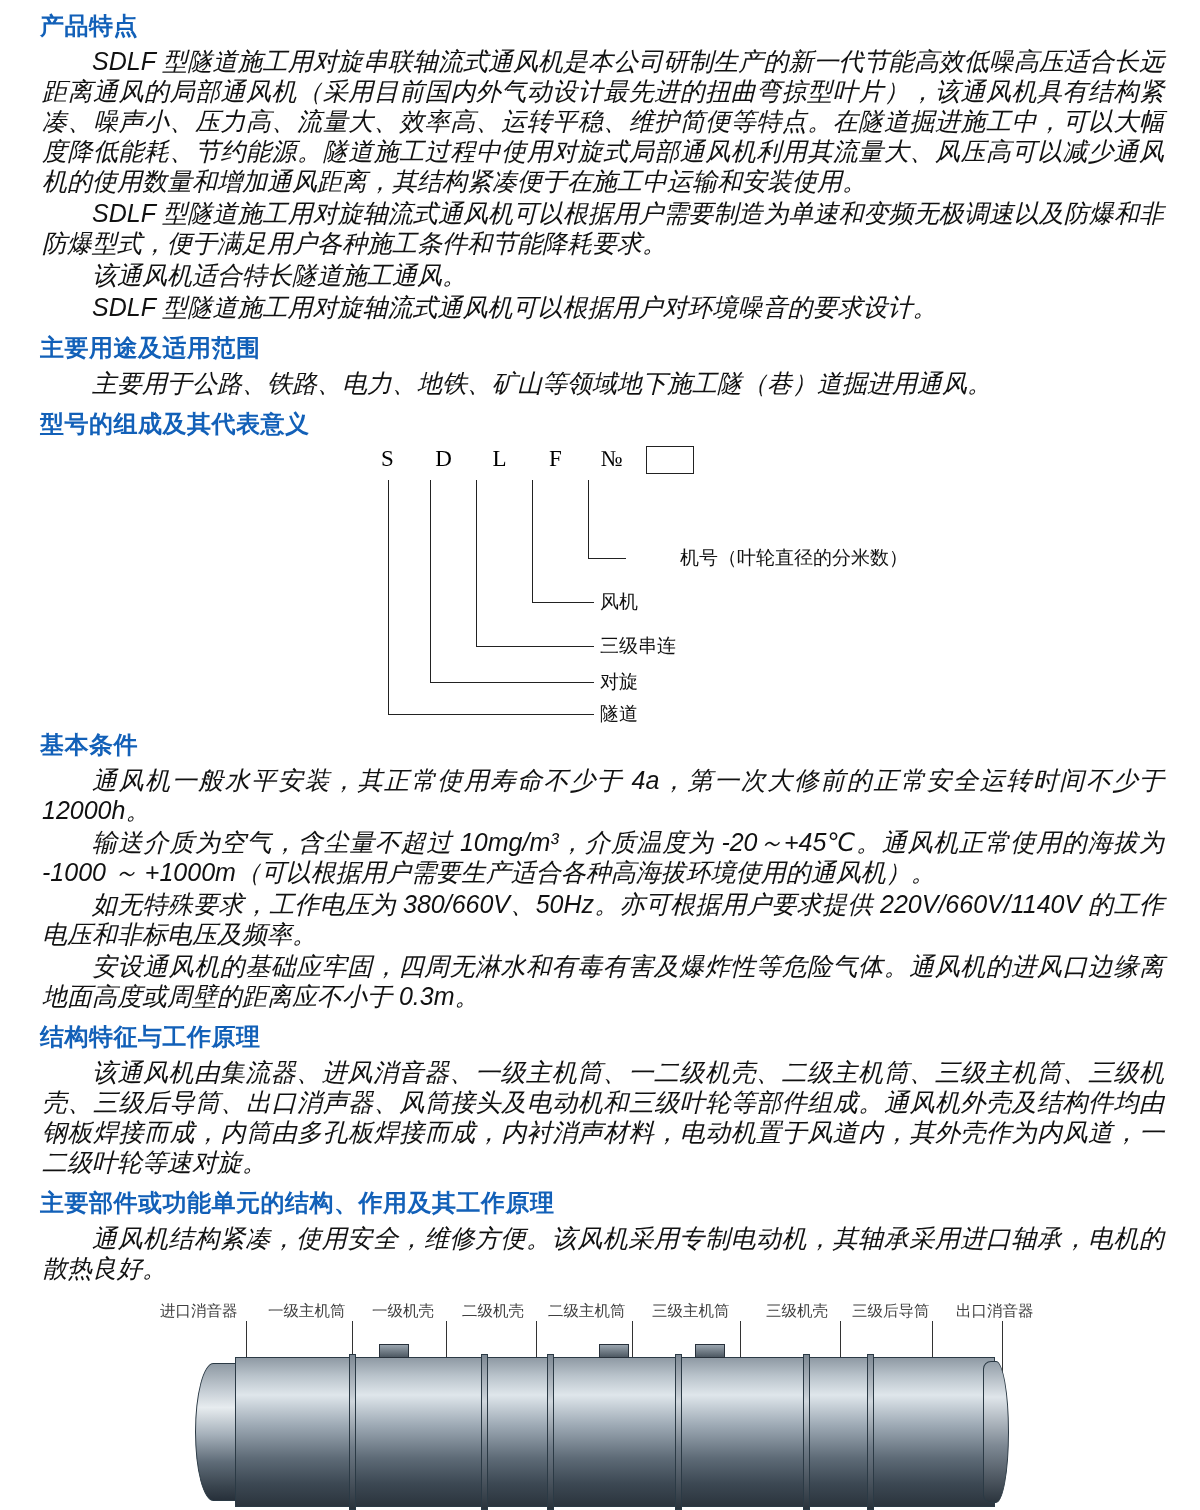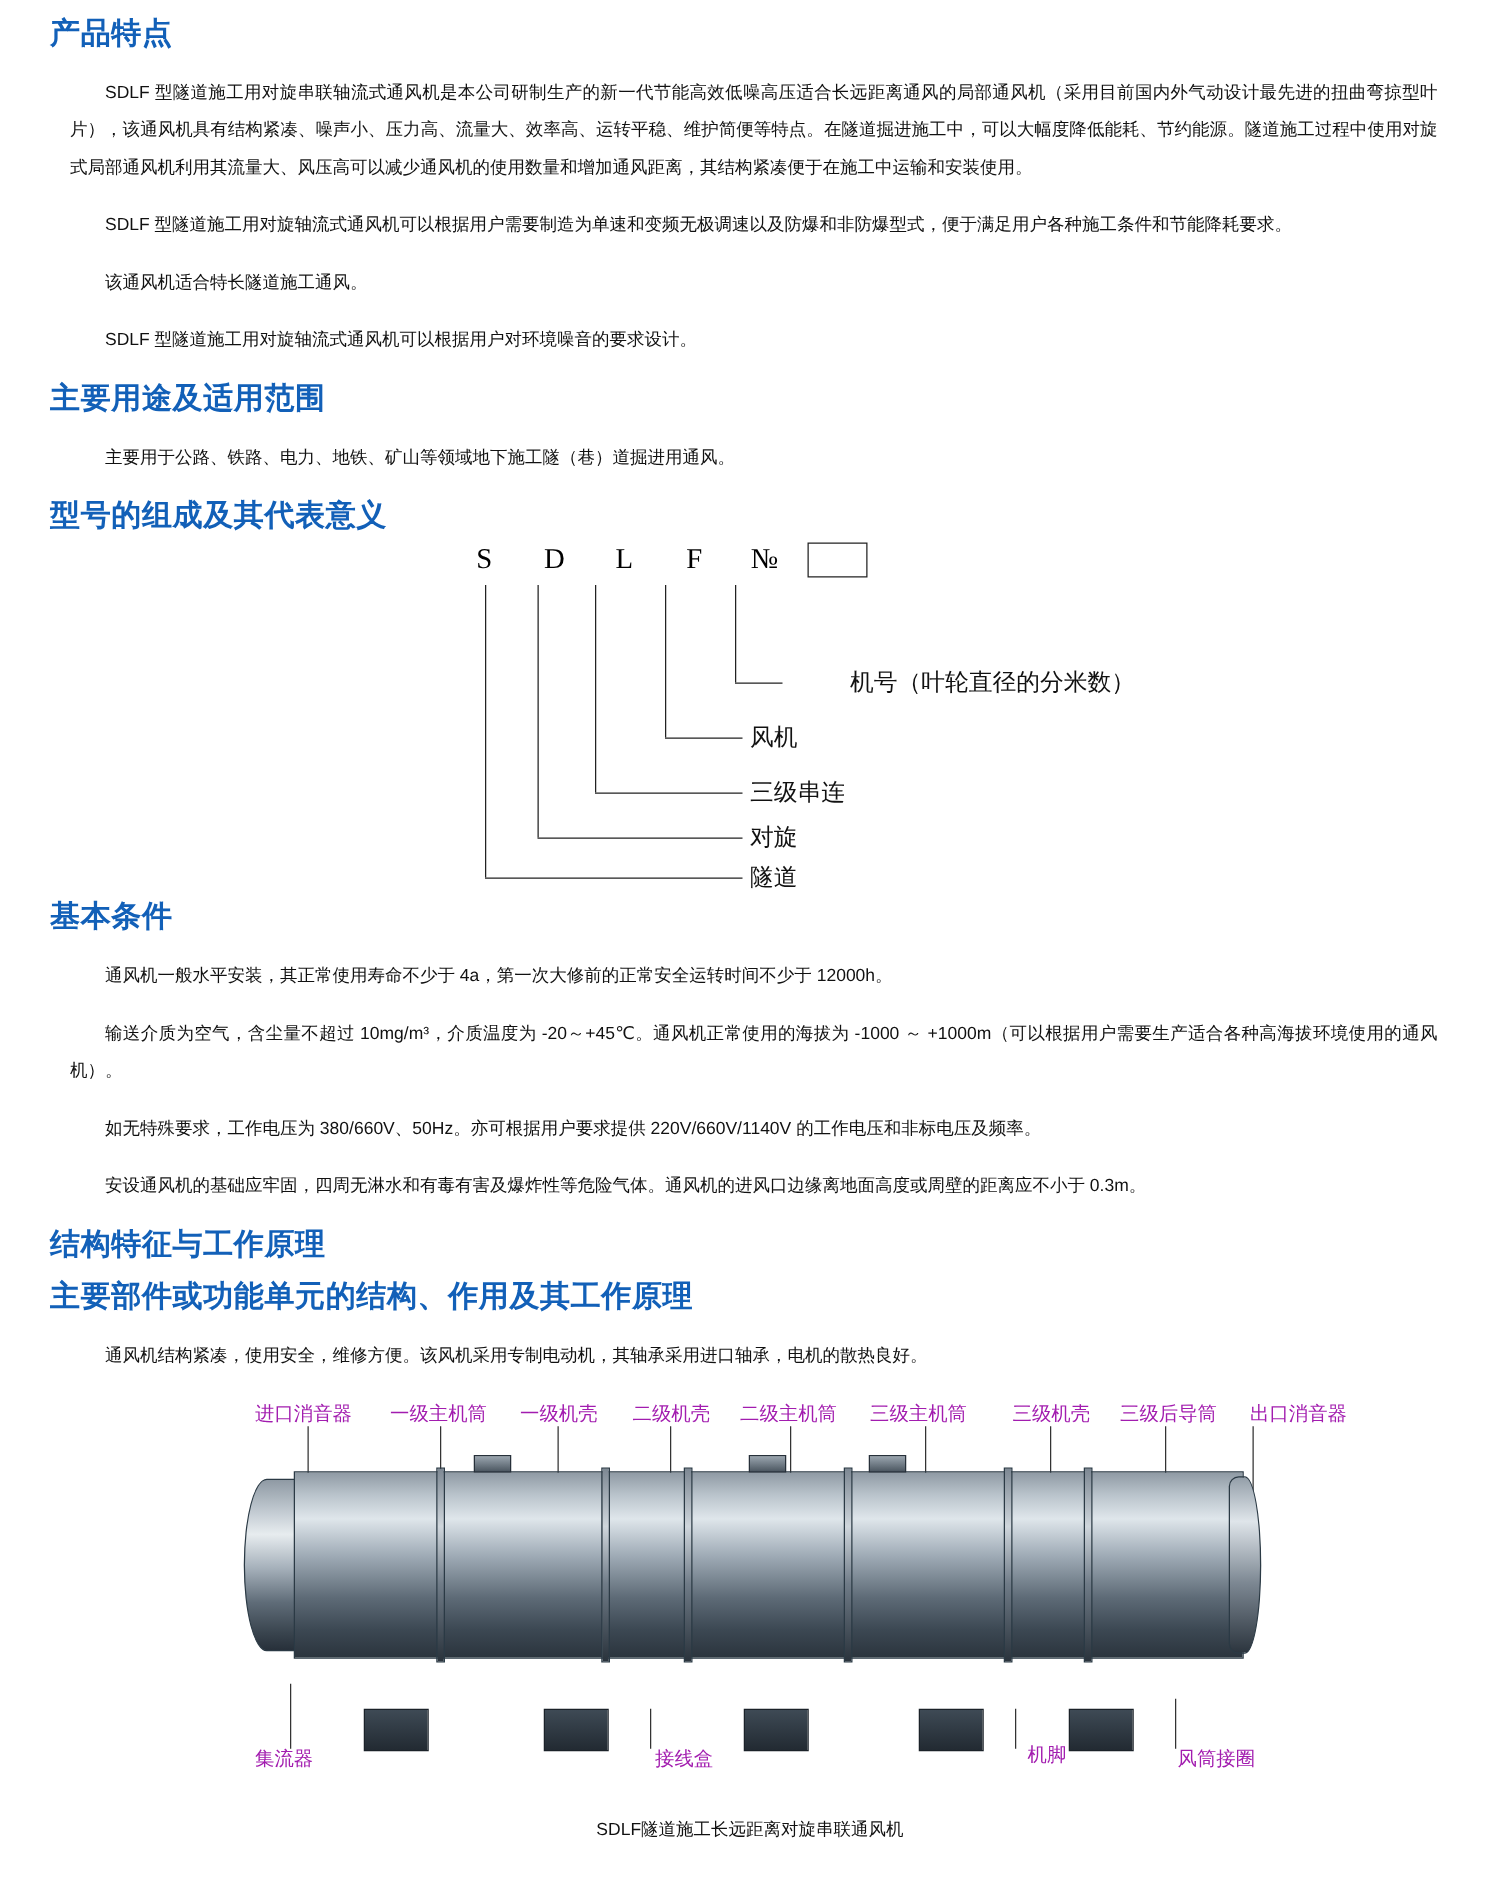--- a/index.html
+++ b/index.html
@@ -26,26 +26,27 @@
     font-size: 24px;
     font-weight: bold;
     margin: 0 0 4px 0;
     padding: 0;
     letter-spacing: 0.5px;
   }
   .content-block {
     margin: 0 0 10px 0;
   }
   p.para {
-    font-size: 14px;
+    font-size: 25px;
     line-height: 30px;
-    margin: 16px;
+    margin: 2px;
     padding: 0;
     text-align: justify;
     color: #111;
+    font-style: italic;
   }
   p.indent {
     text-indent: 2em;
   }
   .body-wrap {
     padding: 10px 34px 0 40px;
   }
   
   .model-diagram {
     position: relative;
@@ -103,23 +104,22 @@
     position: absolute;
     width: 100%;
     text-align: center;
     bottom: 2px;
     font-size: 14px;
     color: #111;
   }
   .call {
     position: absolute;
     font-size: 15.5px;
-    color: #a21caf;
+    color: #404040;
     white-space: nowrap;
-    margin-left: 44px;
   }
   .call-line {
     position: absolute;
     background: #333;
     width: 1px;
   }
   .machine {
     position: absolute;
     left: 195px;
     top: 62px;
@@ -244,20 +244,21 @@
     <div class="content-block" style="margin-top:28px;">
       <h2 class="section-title">基本条件</h2>
       <p class="para indent">通风机一般水平安装，其正常使用寿命不少于 4a，第一次大修前的正常安全运转时间不少于 12000h。</p>
       <p class="para indent">输送介质为空气，含尘量不超过 10mg/m³，介质温度为 -20～+45℃。通风机正常使用的海拔为 -1000 ～ +1000m（可以根据用户需要生产适合各种高海拔环境使用的通风机）。</p>
       <p class="para indent">如无特殊要求，工作电压为 380/660V、50Hz。亦可根据用户要求提供 220V/660V/1140V 的工作电压和非标电压及频率。</p>
       <p class="para indent">安设通风机的基础应牢固，四周无淋水和有毒有害及爆炸性等危险气体。通风机的进风口边缘离地面高度或周壁的距离应不小于 0.3m。</p>
     </div>
 
     <div class="content-block">
       <h2 class="section-title">结构特征与工作原理</h2>
+      <p class="para indent">该通风机由集流器、进风消音器、一级主机筒、一二级机壳、二级主机筒、三级主机筒、三级机壳、三级后导筒、出口消声器、风筒接头及电动机和三级叶轮等部件组成。通风机外壳及结构件均由钢板焊接而成，内筒由多孔板焊接而成，内衬消声材料，电动机置于风道内，其外壳作为内风道，一二级叶轮等速对旋。</p>
     </div>
 
     <div class="content-block">
       <h2 class="section-title">主要部件或功能单元的结构、作用及其工作原理</h2>
       <p class="para indent">通风机结构紧凑，使用安全，维修方便。该风机采用专制电动机，其轴承采用进口轴承，电机的散热良好。</p>
     </div>
   </div>
 
   <div class="figure">
 

